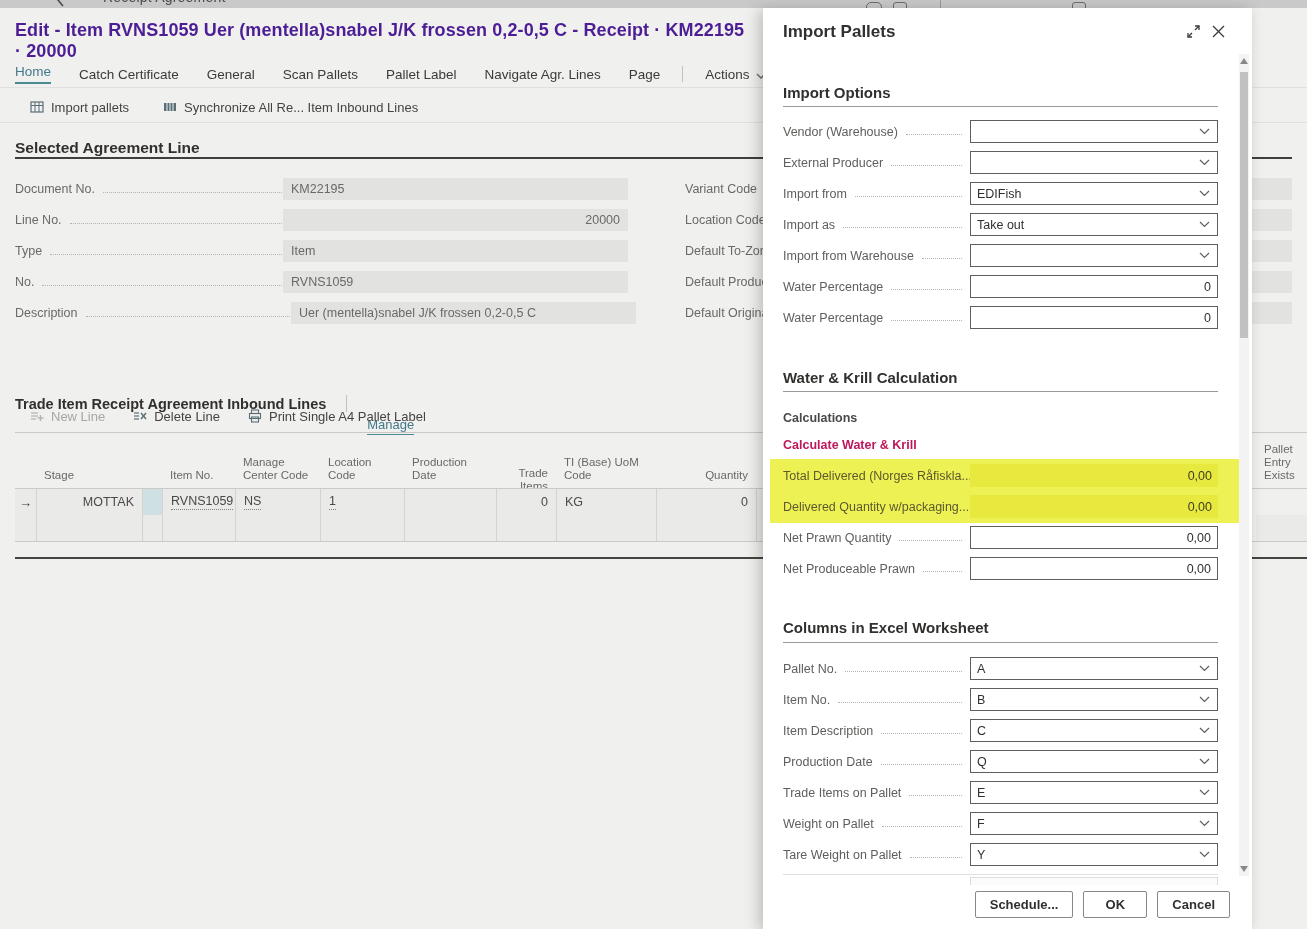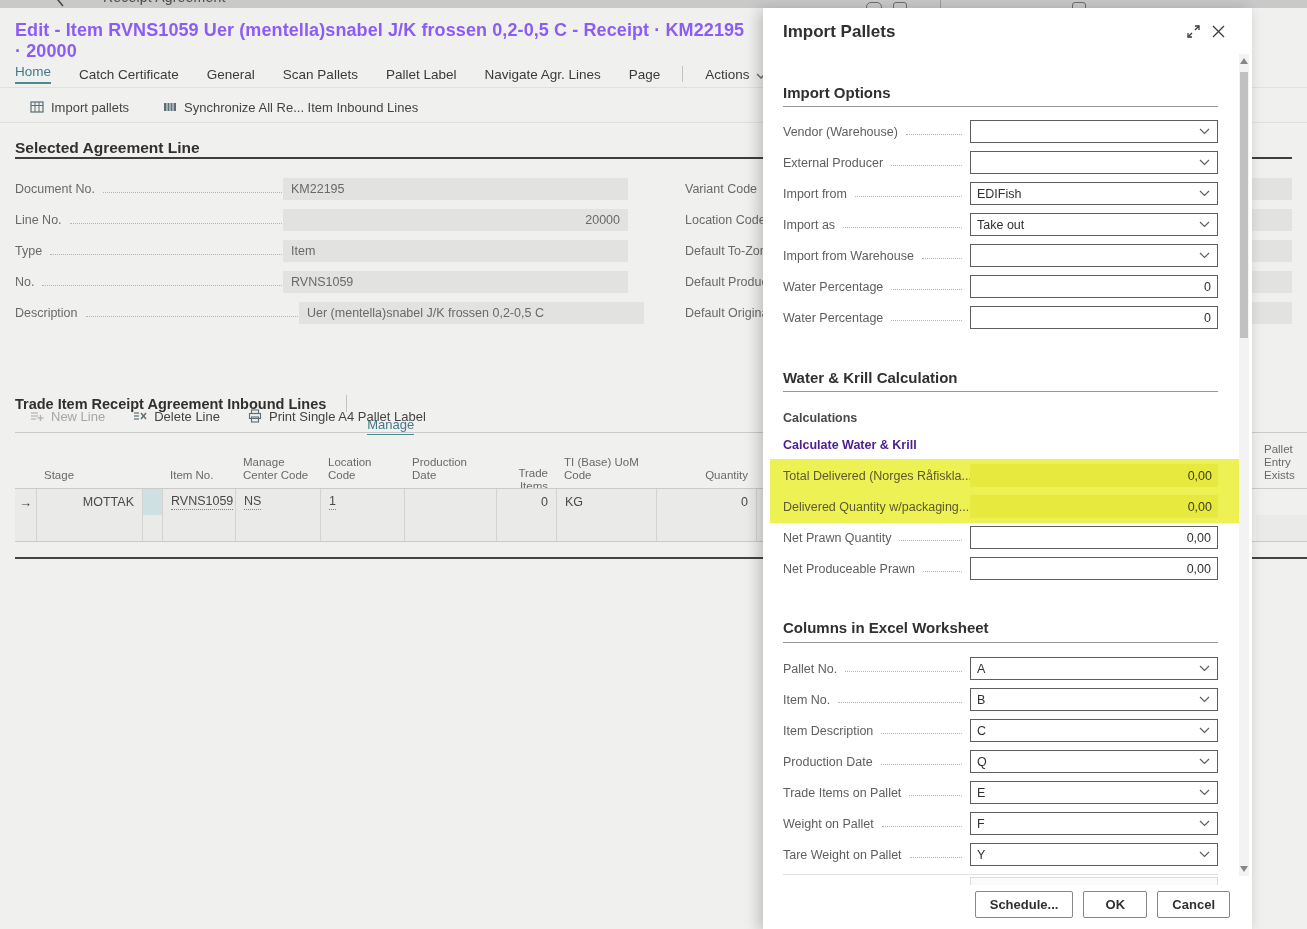--- a/index.html
+++ b/index.html
@@ -7,21 +7,21 @@
   body { font-family:"Liberation Sans","DejaVu Sans",sans-serif; background:#f0f0ef; color:#3b3a39; }
   .screen { position:relative; width:1307px; height:929px; background:#f0f0ef; overflow:hidden; }
 
   
   .topbar { position:absolute; left:0; top:0; width:1307px; height:8px; background:#c9c9c9; overflow:hidden; z-index:2; }
   .topbar .backchev { position:absolute; left:55px; top:-8px; color:#4a4a48; font-size:15px; }
   .topbar .tb-title { position:absolute; left:103px; top:-11px; font-size:14px; color:#4c4c4a; letter-spacing:.2px; }
   .hdr-frag { position:absolute; top:2px; height:10px; border:1.5px solid #6d6c6a; border-radius:3px; background:transparent; }
 
   
-  .page-title { position:absolute; left:15px; top:20px; width:740px; font-size:18px; font-weight:700; color:#8b5cf6; letter-spacing:.1px; }
+  .page-title { position:absolute; left:15px; top:20px; width:740px; font-size:18px; font-weight:700; color:#4c1d95; letter-spacing:.1px; }
 
   
   .tabbar { position:absolute; left:15px; top:62px; height:24px; display:flex; align-items:center; font-size:13.5px; color:#3b3a39; z-index:1; }
   .tab { margin-right:28px; cursor:pointer; white-space:nowrap; }
   .tab.active { color:#42798a; border-bottom:2px solid #4c8a93; padding-bottom:3px; }
   .tab.dim { color:#8a8886; }
   .tab .chev { display:inline-block; margin-left:6px; }
   .tab-divider { width:1px; height:16px; background:#c3c2c0; margin:0 22px 0 -6px; }
   .rule-light { position:absolute; left:0; width:1307px; height:1px; background:#e0e0df; z-index:1; }
 
@@ -71,21 +71,21 @@
 
   .drow { position:absolute; left:20px; width:435px; height:23px; display:flex; align-items:center; }
   .dlabel { flex:0 0 187px; display:flex; align-items:center; font-size:12.5px; color:#605e5c; overflow:hidden; }
   .dlabel span { white-space:nowrap; }
   .dinput { position:absolute; left:187px; top:0; width:248px; height:23px; border:1px solid #605e5c; background:#fff; display:flex; align-items:center; padding:0 6px; font-size:12.5px; color:#32302e; }
   .dinput .dval { flex:1 1 auto; white-space:nowrap; overflow:hidden; }
   .dinput.num .dval { text-align:right; }
   .dd-chev { flex:0 0 12px; margin-left:4px; }
 
   .grp-label { position:absolute; left:20px; font-size:12.5px; font-weight:700; color:#4a4948; }
-  .dlg-link { position:absolute; left:20px; font-size:12.5px; font-weight:700; color:#4c1d95; cursor:pointer; }
+  .dlg-link { position:absolute; left:20px; font-size:12.5px; font-weight:700; color:#be185d; cursor:pointer; }
 
   .hl-band { position:absolute; left:7px; top:451px; width:470px; height:64px; background:#eef153; }
   .hlrow { position:absolute; left:13px; width:435px; height:23px; display:flex; align-items:center; }
   .hlrow .dlabel { color:#5b5a2e; }
   .hlrow .leader { border-color:#b9ba62; }
   .hlfield { position:absolute; left:187px; top:0; width:248px; height:23px; background:#e7e93f; display:flex; align-items:center; justify-content:flex-end; padding:0 6px; font-size:12.5px; color:#3e3d20; }
 
   .dlg-divider { position:absolute; left:20px; top:866px; width:435px; height:1px; background:#e1dfdd; }
   .clipped-field { position:absolute; left:207px; top:869px; width:248px; height:8px; border:1px solid #c8c6c4; border-bottom:none; opacity:.6; background:#fafafa; }
 
@@ -191,21 +191,21 @@
   <div class="fa-row" style="left:15px; top:271px; width:613px;">
     <span class="fa-label">No.</span>
       <span class="leader"></span>
     <div class="fa-box" style="left:268px; width:345px;">
         <span>RVNS1059</span>
       </div>
   </div>
   <div class="fa-row" style="left:15px; top:302px; width:613px;">
     <span class="fa-label">Description</span>
       <span class="leader"></span>
-    <div class="fa-box" style="left:284px; width:345px;">
+    <div class="fa-box" style="left:276px; width:345px;">
         <span>Uer (mentella)snabel J/K frossen 0,2-0,5 C</span>
       </div>
   </div>
 
   <div class="fa-row" style="left:685px; top:178px; width:607px;">
     <span class="fa-label">Variant Code</span>
       <span class="leader"></span>
     <div class="fa-box" style="left:283px; width:324px;">
         <span></span>
       </div>

